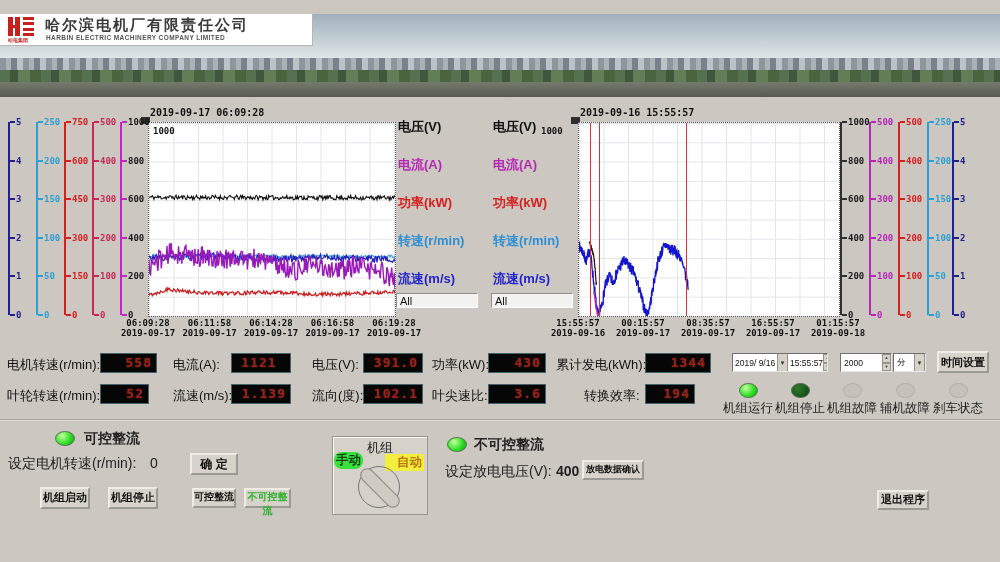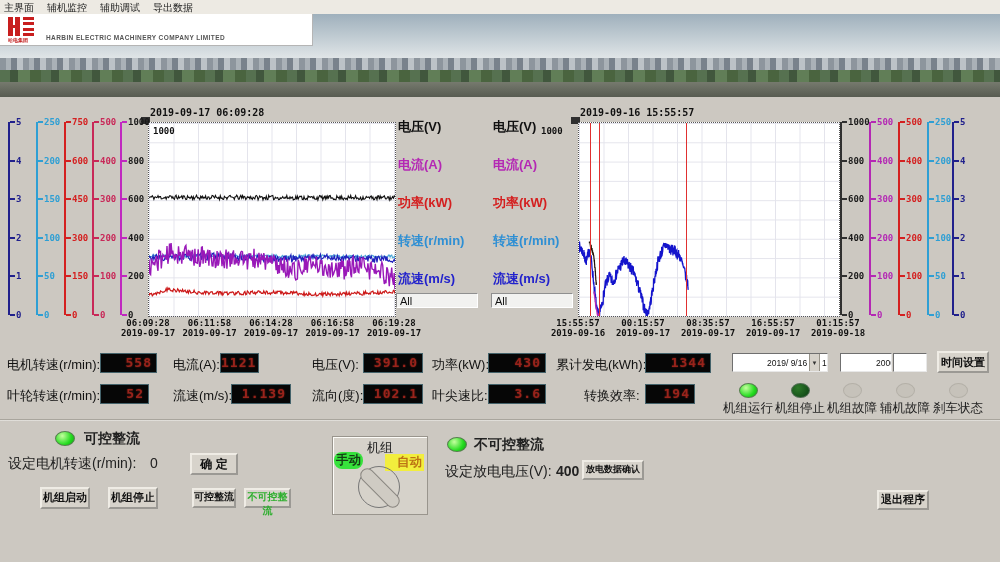--- a/index.html
+++ b/index.html
@@ -47,21 +47,21 @@
   .xlab{position:absolute;width:92px;margin-left:-46px;text-align:center;
         font:bold 9px "DejaVu Sans Mono",monospace;color:#111;line-height:10px;}
   
   .ro-label{position:absolute;font-size:13px;color:#111;white-space:nowrap;}
   .seg{position:absolute;height:20px;background:#060606;border:1px solid #44626a;color:#99231b;
        font:bold 13px "DejaVu Sans Mono",monospace;text-align:right;line-height:18px;padding-right:4px;
        box-sizing:border-box;letter-spacing:1px;text-shadow:0 0 2px rgba(225,60,40,.45);}
   
   .inset{position:absolute;background:#fff;border:1px solid #6f6f6f;border-bottom-color:#e8e8e8;
          border-right-color:#e8e8e8;box-sizing:border-box;font-size:8.5px;color:#111;
-         display:flex;align-items:center;overflow:hidden;padding-left:32px;}
+         display:flex;align-items:center;overflow:hidden;}
   .dd-arrow{font-size:6px;color:#333;background:#d6d2ca;border:1px solid #979389;
             width:9px;height:100%;display:flex;align-items:center;justify-content:center;flex:0 0 9px;}
   .spin{display:flex;flex-direction:column;width:9px;height:100%;flex:0 0 9px;}
   .spin span{flex:1;font-size:4px;line-height:4px;background:#d6d2ca;border:1px solid #979389;
              display:flex;align-items:center;justify-content:center;color:#333;}
   .btn{position:absolute;background:#d7d3cb;border:2px outset #efece5;font-weight:bold;color:#111;
        text-align:center;box-sizing:border-box;cursor:default;}
   .led{position:absolute;border-radius:50%;}
   .led-on{background:radial-gradient(circle at 35% 30%,#c4ff9e,#24dc1f 60%,#10a013);border:1px solid #55804d;}
   .led-dark{background:radial-gradient(circle at 35% 30%,#2e7a2a,#15511a 70%,#0d3a10);border:1px solid #4d6a50;}
@@ -78,21 +78,20 @@
   #mode-auto{right:3px;top:17px;background:#f2ee3d;color:#bd7414;padding-left:12px;}
   #knob{position:absolute;left:25px;top:29px;width:40px;height:40px;border:1px solid #777;border-radius:50%;}
   #knob-handle{position:absolute;left:-4px;top:14px;width:48px;height:12px;background:#cfcbc3;
                border:1px solid #8a8680;border-radius:7px;transform:rotate(45deg);}
 </style>
 </head>
 <body>
 
 <div class="screen">
 
-  <div id="menu-bar"><span class="menu-item">主界面</span><span class="menu-item">辅机监控</span><span class="menu-item">辅助调试</span><span class="menu-item">导出数据</span></div>
 
   <div class="header">
     <div class="ph-sky"></div>
     <div class="ph-city"></div>
     <div class="ph-trees"></div>
     <div class="ph-ground"></div>
     <div class="logo-panel">
       <svg width="30" height="20" style="position:absolute;left:8px;top:3px">
         <g fill="#c81e1e">
           <rect x="0" y="0" width="5" height="8"></rect>
@@ -100,20 +99,21 @@
           <rect x="0" y="11" width="5" height="8"></rect>
             <rect x="7" y="11" width="5" height="8"></rect>
           <rect x="0" y="8" width="12" height="3"></rect>
           <rect x="15" y="0" width="11" height="3"></rect>
             <rect x="15" y="5" width="11" height="3"></rect>
           <rect x="15" y="11" width="11" height="3"></rect>
             <rect x="15" y="16" width="11" height="3"></rect>
         </g>
       </svg>
       <div class="logo-caption">哈电集团</div>
+      <div class="company-cn">哈尔滨电机厂有限责任公司</div>
       <div class="company-en">HARBIN ELECTRIC MACHINERY COMPANY LIMITED</div>
     </div>
   </div>
 
   <div class="inset" style="left:732px;top:353px;width:96px;height:19px;">
     <span style="padding-left:2px;flex:0 0 42px">2019/ 9/16</span>
     <span class="dd-arrow">▼</span>
     <span style="padding-left:2px;flex:1">15:55:57</span>
     <span class="spin">
         <span>▲</span>
@@ -400,21 +400,21 @@
         <div>2019-09-17</div>
       </div>
       <div class="xlab" style="left: 351px; top: 213px;">
         <div>01:15:57</div>
         <div>2019-09-18</div>
       </div>
     </div>
     <div class="ro-label" style="left: 7px; top: 356px;">电机转速(r/min):</div>
     <div class="seg" style="left: 100px; top: 353px; width: 57px;">558</div>
     <div class="ro-label" style="left: 173px; top: 356px;">电流(A):</div>
-    <div class="seg" style="left: 220px; top: 353px; width: 39px; text-align: center;">1121</div>
+    <div class="seg" style="left: 231px; top: 353px; width: 60px; text-align: center;">1121</div>
     <div class="ro-label" style="left: 312px; top: 356px;">电压(V):</div>
     <div class="seg" style="left: 363px; top: 353px; width: 60px;">391.0</div>
     <div class="ro-label" style="left: 432px; top: 356px;">功率(kW):</div>
     <div class="seg" style="left: 488px; top: 353px; width: 58px;">430</div>
     <div class="ro-label" style="left: 556px; top: 356px;">累计发电(kWh):</div>
     <div class="seg" style="left: 645px; top: 353px; width: 66px;">1344</div>
     <div class="ro-label" style="left: 7px; top: 387px;">叶轮转速(r/min):</div>
     <div class="seg" style="left: 100px; top: 384px; width: 49px;">52</div>
     <div class="ro-label" style="left: 173px; top: 387px;">流速(m/s):</div>
     <div class="seg" style="left: 231px; top: 384px; width: 60px;">1.139</div>

